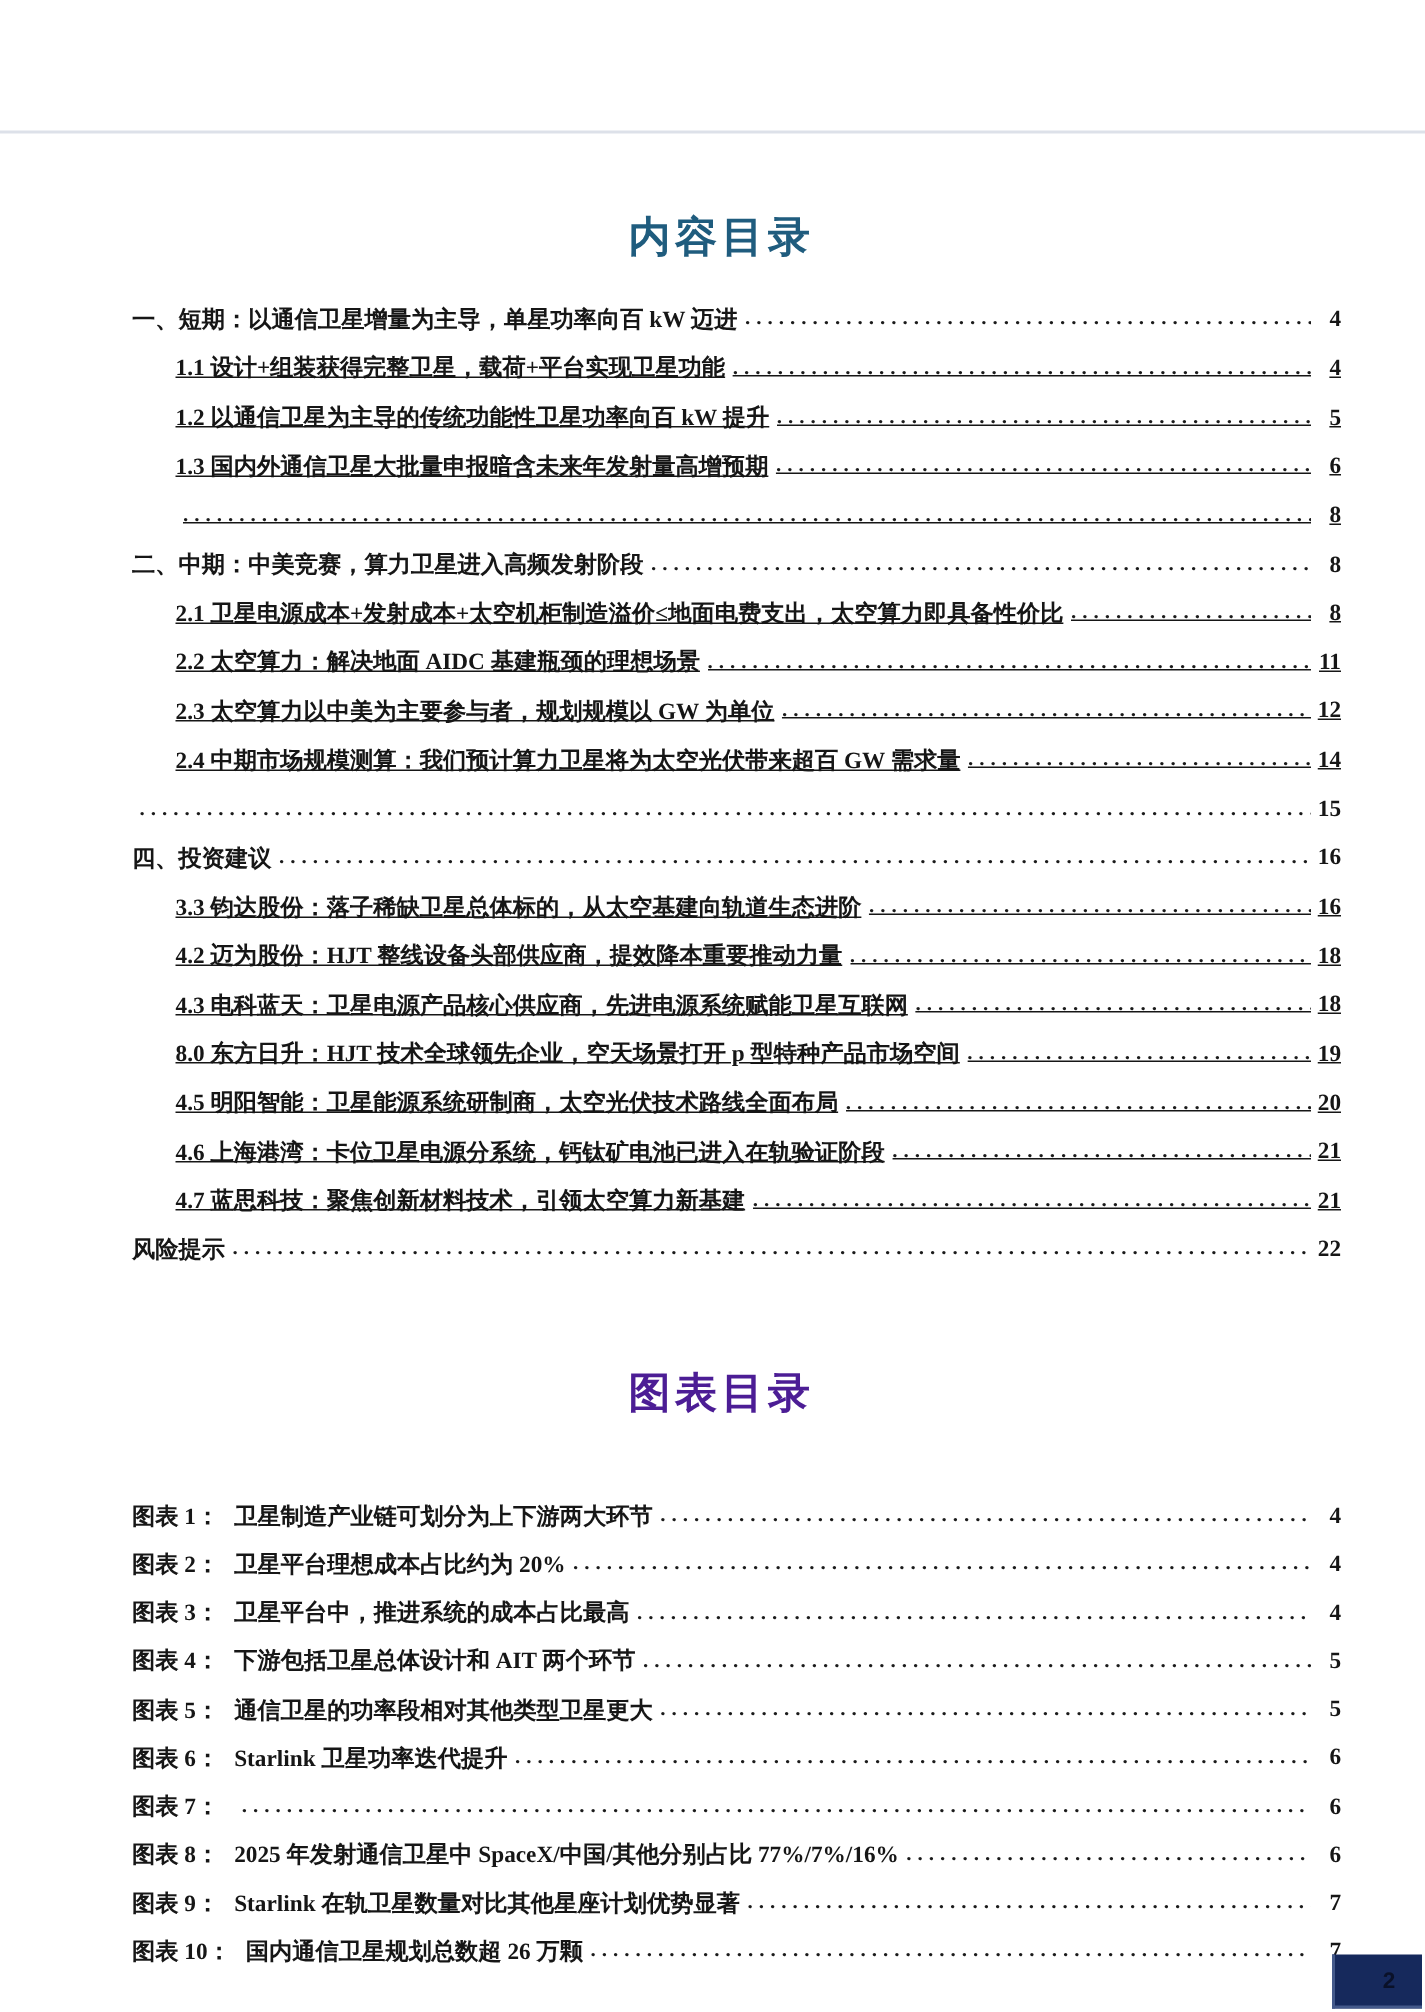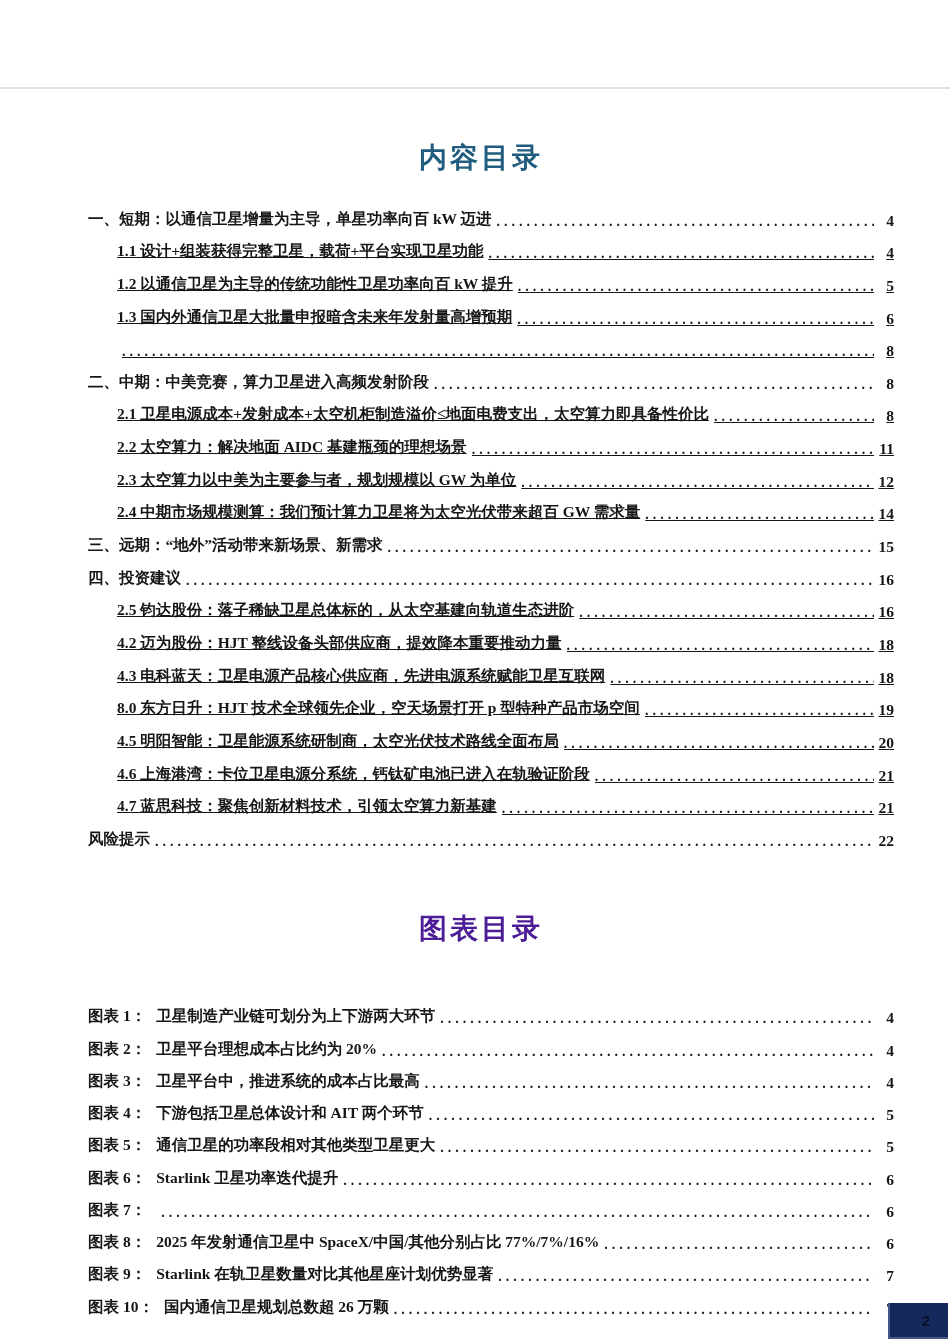--- a/index.html
+++ b/index.html
@@ -16,21 +16,21 @@
     position:absolute; left:0; width:100%; text-align:center;
     font-size:28px; font-weight:bold; letter-spacing:3px;
   }
   .section-title.toc  { top:139px; }
   .section-title.figs { top:893px; }
 
   .toc-list { position:absolute; left:88px; top:197px; width:806px; }
   .fig-list { position:absolute; left:88px; top:995px; width:806px; }
 
   .row {
-    display:flex; align-items:flex-end;
+    display:flex; align-items:center;
     font-size:15.5px; font-weight:600; white-space:pre;
   }
   .toc-list .row { height:32.65px; }
   .fig-list .row { height:32.25px; }
   .row.lvl2 { padding-left:29px;text-decoration:underline; }
 
   .fig-num { margin-right:10px; }
 
   .leader {
     flex:1; overflow:hidden; white-space:nowrap;
@@ -62,23 +62,23 @@
     <div class="row lvl1"><span>一、短期：以通信卫星增量为主导，单星功率向百 kW 迈进</span><span class="leader">............................................................................................................................................</span><span class="pg">4</span></div>
     <div class="row lvl2"><span>1.1 设计+组装获得完整卫星，载荷+平台实现卫星功能</span><span class="leader">............................................................................................................................................</span><span class="pg">4</span></div>
     <div class="row lvl2"><span>1.2 以通信卫星为主导的传统功能性卫星功率向百 kW 提升</span><span class="leader">............................................................................................................................................</span><span class="pg">5</span></div>
     <div class="row lvl2"><span>1.3 国内外通信卫星大批量申报暗含未来年发射量高增预期</span><span class="leader">............................................................................................................................................</span><span class="pg">6</span></div>
     <div class="row lvl2"><span class="leader">............................................................................................................................................</span><span class="pg">8</span></div>
     <div class="row lvl1"><span>二、中期：中美竞赛，算力卫星进入高频发射阶段</span><span class="leader">............................................................................................................................................</span><span class="pg">8</span></div>
     <div class="row lvl2"><span>2.1 卫星电源成本+发射成本+太空机柜制造溢价≤地面电费支出，太空算力即具备性价比</span><span class="leader">............................................................................................................................................</span><span class="pg">8</span></div>
     <div class="row lvl2"><span>2.2 太空算力：解决地面 AIDC 基建瓶颈的理想场景</span><span class="leader">............................................................................................................................................</span><span class="pg">11</span></div>
     <div class="row lvl2"><span>2.3 太空算力以中美为主要参与者，规划规模以 GW 为单位</span><span class="leader">............................................................................................................................................</span><span class="pg">12</span></div>
     <div class="row lvl2"><span>2.4 中期市场规模测算：我们预计算力卫星将为太空光伏带来超百 GW 需求量</span><span class="leader">............................................................................................................................................</span><span class="pg">14</span></div>
-    <div class="row lvl1"><span>三、远期：“地外”活动带来新场景、新需求</span><span class="leader">............................................................................................................................................</span><span class="pg">15</span></div>
+    <div class="row lvl1"><span class="leader">............................................................................................................................................</span><span class="pg">15</span></div>
     <div class="row lvl1"><span>四、投资建议</span><span class="leader">............................................................................................................................................</span><span class="pg">16</span></div>
-    <div class="row lvl2"><span>2.5 钧达股份：落子稀缺卫星总体标的，从太空基建向轨道生态进阶</span><span class="leader">............................................................................................................................................</span><span class="pg">16</span></div>
+    <div class="row lvl2"><span>3.3 钧达股份：落子稀缺卫星总体标的，从太空基建向轨道生态进阶</span><span class="leader">............................................................................................................................................</span><span class="pg">16</span></div>
     <div class="row lvl2"><span>4.2 迈为股份：HJT 整线设备头部供应商，提效降本重要推动力量</span><span class="leader">............................................................................................................................................</span><span class="pg">18</span></div>
     <div class="row lvl2"><span>4.3 电科蓝天：卫星电源产品核心供应商，先进电源系统赋能卫星互联网</span><span class="leader">............................................................................................................................................</span><span class="pg">18</span></div>
     <div class="row lvl2"><span>8.0 东方日升：HJT 技术全球领先企业，空天场景打开 p 型特种产品市场空间</span><span class="leader">............................................................................................................................................</span><span class="pg">19</span></div>
     <div class="row lvl2"><span>4.5 明阳智能：卫星能源系统研制商，太空光伏技术路线全面布局</span><span class="leader">............................................................................................................................................</span><span class="pg">20</span></div>
     <div class="row lvl2"><span>4.6 上海港湾：卡位卫星电源分系统，钙钛矿电池已进入在轨验证阶段</span><span class="leader">............................................................................................................................................</span><span class="pg">21</span></div>
     <div class="row lvl2"><span>4.7 蓝思科技：聚焦创新材料技术，引领太空算力新基建</span><span class="leader">............................................................................................................................................</span><span class="pg">21</span></div>
     <div class="row lvl1"><span>风险提示</span><span class="leader">............................................................................................................................................</span><span class="pg">22</span></div>
   </div>
 
   <div class="section-title figs" style="color: #4c1d95; margin-top: 17px;">图表目录</div>

